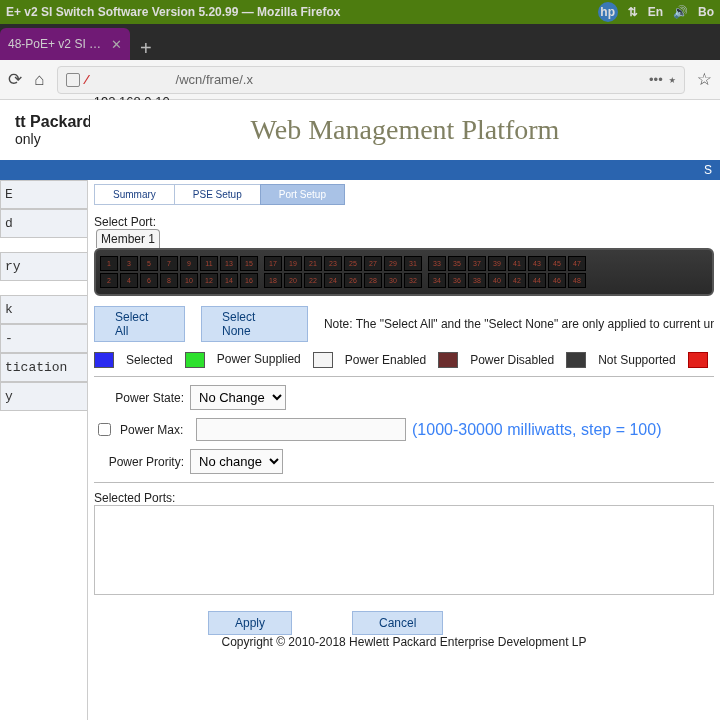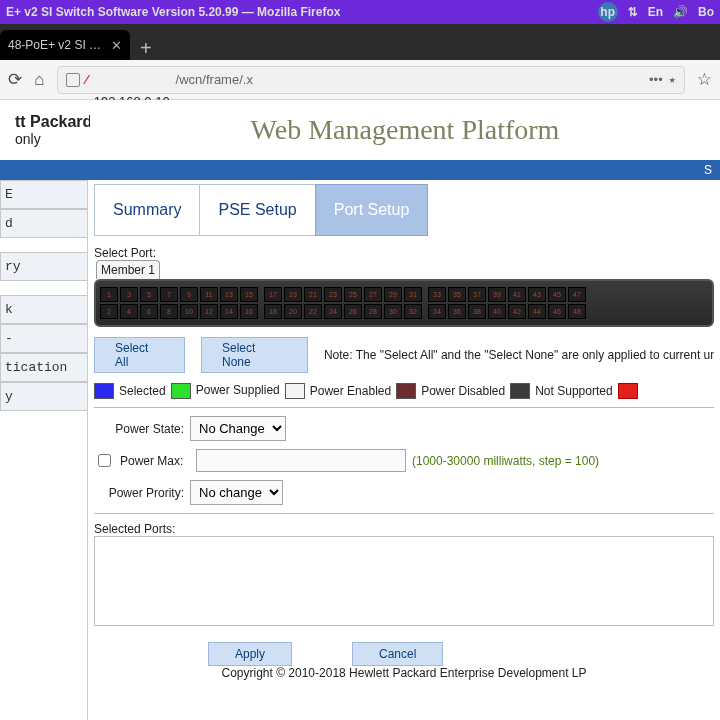--- a/index.html
+++ b/index.html
@@ -1,23 +1,23 @@
 <!DOCTYPE html>
 <html><head>
 <meta charset="utf-8">
 <style>
   * { box-sizing: border-box; }
   body { margin:0; font-family: Arial, Helvetica, sans-serif; font-size:12px; color:#222; background:#fff; width:720px; height:720px; overflow:hidden; }
-  .desktop-bar { background:#6d28d9; color:#ddd; height:24px; display:flex; align-items:center; padding:0 6px; font-size:12px; font-weight:bold;}
+  .desktop-bar { background:#4d7c0f; color:#ddd; height:24px; display:flex; align-items:center; padding:0 6px; font-size:12px; font-weight:bold;}
   .desktop-bar .title { flex:1; white-space:nowrap; overflow:hidden; text-overflow:ellipsis;}
   .desktop-bar .tray { display:flex; gap:10px; align-items:center; }
   .tray span { color:#ddd; font-size:12px;border-radius:10px; }
   .hp-badge { width:20px; height:20px; border-radius:50%; background:#3a78b6; display:flex; align-items:center; justify-content:center; color:#fff; font-size:9px; font-weight:bold;}
   .tabbar { background:#2b2b2b; height:36px; display:flex; align-items:flex-end; padding-left:0;}
-  .tab { background:#000000; color:#ccc; border-radius:6px 6px 0 0; height:30px; display:flex; align-items:center; padding:8px 8px; font-size:12px; gap:8px; max-width:130px; }
+  .tab { background:#701a75; color:#ccc; border-radius:6px 6px 0 0; height:24px; display:flex; align-items:center; padding:16px 8px; font-size:12px; gap:8px; max-width:130px; }
   .tab span.label { white-space:nowrap; overflow:hidden; text-overflow:ellipsis; }
   .tab .close { color:#aaa; font-size:13px;}
   .newtab { color:#bbb; font-size:20px; padding:0 10px; }
   .toolbar { background:#f5f5f5; height:40px; display:flex; align-items:center; gap:12px; padding:0 8px; border-bottom:1px solid #d5d5d5;}
   .tbicon { font-size:17px; color:#4a4a4a; }
   .url { flex:1; background:#f0f0f0; border:1px solid #d5d5d5; border-radius:4px; height:28px; display:flex; align-items:center; padding:0 8px; color:#666; font-size:13px; gap:6px;}
   .url .dark { color:#222;margin-top:44px; }
   .shield { width:14px; height:14px; border:1px solid #888; border-radius:2px; display:inline-block;}
   .lockslash { color:#c33; font-weight:bold; }
   .page { background:#fff; height:620px; position:relative; }
@@ -26,40 +26,40 @@
   .brand .b1 { font-size:16px; font-weight:bold; color:#222; white-space:nowrap;}
   .brand .b2 { font-size:14px; color:#222; }
   .pagetitle { flex:1; text-align:center; font-family: Georgia, 'Times New Roman', serif; font-size:28px; color:#808062; }
   .main { display:flex; height:560px;}
   .sidebar { width:88px; border-right:1px solid #ccc; }
   .side-item { border:1px solid #c7c7c7; border-right:none; background:#eef1f6; padding:6px 4px; font-family: "Courier New", monospace; font-size:13px; color:#333; text-align:left; white-space:nowrap; overflow:hidden; }
   .side-blank { height:14px; }
   .content { flex:1; position:relative; padding:0; overflow:hidden; }
   .bluebar { background:#2a64af; color:#fff; font-size:12px; height:20px; display:flex; align-items:center; justify-content:flex-end; padding:0 8px;}
   .tabs2 { display:flex; margin:4px 0 0 6px; }
-  .tab2 { padding:16px 18px; font-size:16px; color:#1a3f82; background:#fff; border:1px solid #b3c4dd; border-bottom:1px solid #b3c4dd; margin-right:-1px; cursor:pointer;}
+  .tab2 { padding:4px 18px; font-size:10px; color:#1a3f82; background:#fff; border:1px solid #b3c4dd; border-bottom:1px solid #b3c4dd; margin-right:-1px; cursor:pointer;}
   .tab2.active { background:#a9c2e6; color:#fff; border-color:#88a5d0;}
   .section { margin:10px 6px 0 6px; }
   .lbl { font-size:12px; }
   .membertab { display:inline-block; border:1px solid #999; border-bottom:none; border-radius:4px 4px 0 0; padding:2px 4px; background:#f5f5f5; font-size:12px; margin-left:2px;}
   .switchpanel { background:linear-gradient(#3a3a3a,#2a2a2a); border:2px solid #555; border-radius:6px; padding:6px 4px; display:flex; gap:6px; }
   .portgroup { display:flex; gap:2px; }
   .portcol { display:flex; flex-direction:column; gap:2px;}
   .port { width:18px; height:15px; background:#1f1f1f; border:1px solid #000; font-size:7px; color:#a43; display:flex; align-items:center; justify-content:center; }
   .selrow { display:flex; align-items:center; gap:16px; margin:10px 6px 0 6px;}
   .btnblue { background:#cfe0f5; border:1px solid #9db9e0; padding:3px 20px; font-size:12px; color:#264; color:#0b3f7a; cursor:pointer;}
   .note { font-size:12px; color:#222; white-space:nowrap; overflow:hidden;}
-  .legend { display:flex; align-items:center; gap:5px; margin:10px 6px 0 6px; white-space:nowrap; }
+  .legend { display:flex; align-items:center; gap:12px; margin:10px 6px 0 6px; white-space:nowrap; }
   .sw { width:20px; height:16px; border:1px solid #555; display:inline-block;}
   .legend span { font-size:12px;}
   hr.thin { border:none; border-top:1px solid #bbb; margin:8px 6px; }
   .formrow { display:flex; align-items:center; margin:8px 6px; gap:6px;}
   .formrow label { width:90px; text-align:right; font-size:12px;}
   select,input[type=text] { font-size:13px; padding:3px 4px; border:1px solid #a5a5a5; background:#fafafa;}
-  .hint { font-size:12px; color:#4d7c0f;}
+  .hint { font-size:16px; color:#3b82f6;}
   .selportsbox { margin:6px 6px 0 6px; }
   .spbox { border:1px solid #bfbfbf; height:90px; background:#fff;}
   .actions { display:flex; gap:60px; margin:16px 0 0 120px;}
   .footer { text-align:center; font-size:12px; }
 </style>
 </head>
 <body>
 
 <div class="desktop-bar">
   <div class="title">E+ v2 SI Switch Software Version 5.20.99 — Mozilla Firefox</div>

